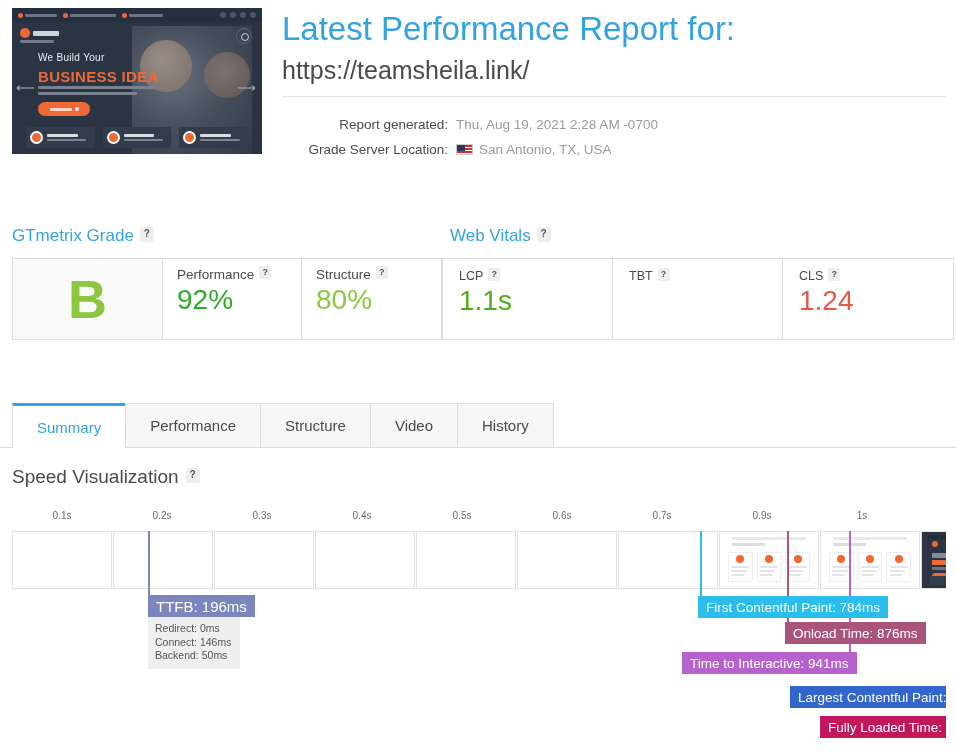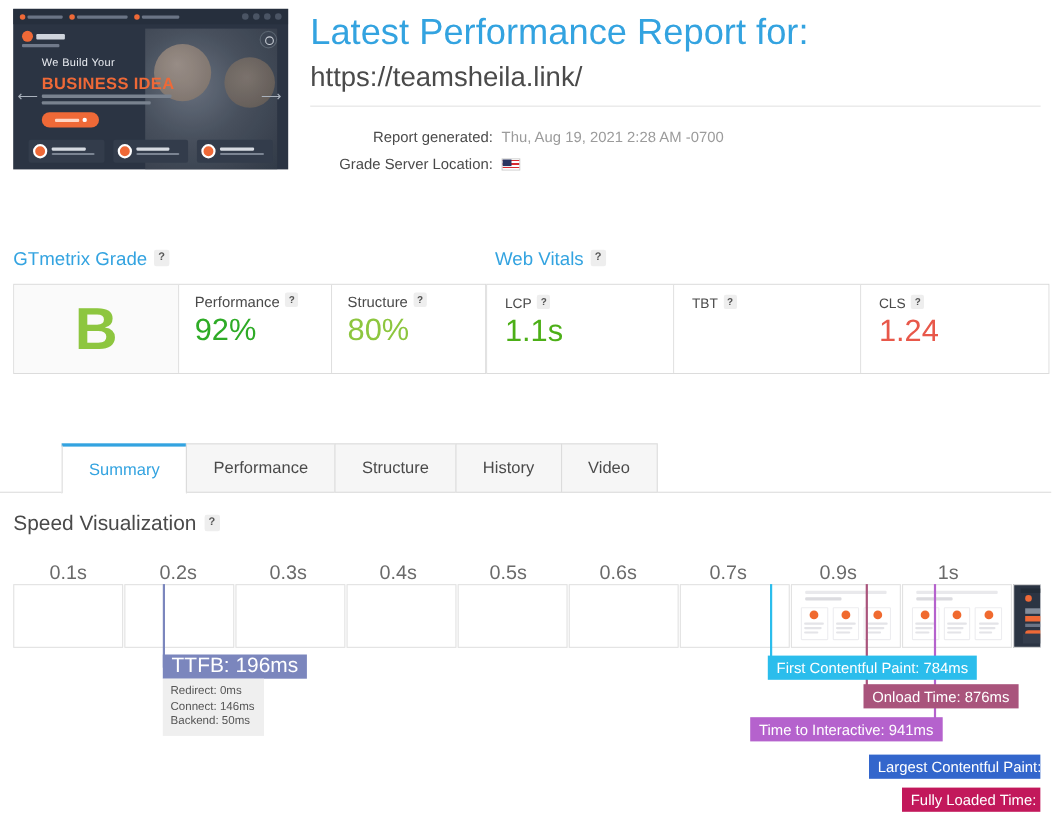--- a/index.html
+++ b/index.html
@@ -117,41 +117,41 @@
   .grade-letter { font-size:54px; line-height:1; color:#8dc63f; font-weight:bold; }
   .cell-kv { width:139px; height:80px; padding:8px 0 0 14px; }
   .kv-k { font-size:13.5px; color:#4a4a4a; display:flex; align-items:center; gap:5px; }
   .kv-v { font-size:28px; line-height:1.15; margin-top:2px; }
   .cell-vital { width:170px; height:80px; padding:10px 0 0 16px; }
   .vital-k { font-size:12.5px; color:#4a4a4a; display:flex; align-items:center; gap:5px; }
   .vital-v { font-size:28px; line-height:1.15; margin-top:2px; }
 
   
   .tabs { position:absolute; left:0; top:403px; width:956px; height:46px; }
-  .tabstrip { position:absolute; left:12px; top:0; display:flex;margin-left:44px; }
+  .tabstrip { position:absolute; left:12px; top:0; display:flex; }
   .tab {
     height:45px; padding:0 24px; display:flex; align-items:center; justify-content:center;
     font-size:15px; color:#4a4a4a; background:#f6f6f6;
     border:1px solid #dcdcdc; border-bottom:1px solid #dcdcdc; margin-right:-1px;
   }
   .tab.active {
     background:#fff; color:#33a3e0; border-top:3px solid #33a3e0;
     border-bottom:1px solid #fff; height:46px; align-items:center;
   }
   .tab-underline { position:absolute; left:0; top:44px; width:956px; height:1px; background:#dcdcdc; }
 
   .sv-title {
     position:absolute; left:12px; top:466px; font-size:19px; color:#4a4a4a;
     display:flex; align-items:center; gap:7px;justify-content:center;
   }
 
   
   .strip-wrap { position:absolute; left:0; top:500px; width:946px; height:254px; overflow:hidden; }
   .ruler { position:absolute; left:0; top:6px; width:946px; height:22px; }
-  .tick { position:absolute; top:4px; font-size:18px; color:#6a6a6a; transform:translateX(-50%); white-space:nowrap; }
+  .tick { position:absolute; top:4px; font-size:10px; color:#6a6a6a; transform:translateX(-50%); white-space:nowrap; }
   .frames { position:absolute; left:12px; top:31px; height:58px; display:flex; }
   .frame { height:58px; border:1px solid #e2e2e2; background:#fff; margin-right:1px; overflow:hidden; position:relative; }
   .thumb-white { background:#fff; }
   .tw-head { position:absolute; left:12%; top:9%; right:12%; height:3px; background:#e9e9ec; border-radius:1px;}
   .tw-head2 { position:absolute; left:12%; top:20%; width:34%; height:2.5px; background:#dcdce0; border-radius:1px;}
   .tw-cards { position:absolute; left:8%; right:8%; top:36%; bottom:10%; display:flex; gap:5%; }
   .tw-card { flex:1; border:1px solid #ededf0; border-radius:1px; position:relative; background:#fff; }
   .tw-dot { position:absolute; left:50%; top:8%; transform:translateX(-50%); width:8px; height:8px; border-radius:50%; background:#f06a2f;}
   .tw-l { position:absolute; left:10%; right:10%; height:2px; background:#e4e4e8; border-radius:1px;}
   .thumb-dark { background:#2b3443; position:relative; }
@@ -170,21 +170,21 @@
   .mlabel {
     position:absolute; height:22px; padding:0 8px; display:flex; align-items:center;
     color:#fff; font-size:13.5px; white-space:nowrap;
   }
   .ttfb-box {
     position:absolute; width:92px; background:#efefef; border:0;
     font-size:10.5px; color:#555; padding:5px 7px 6px 7px; line-height:13.5px;
   }
   .ttfb-head {
     position:absolute; height:22px; padding:0 8px; display:flex; align-items:center;
-    background:#7b86bd; color:#fff; font-size:19px; white-space:nowrap;
+    background:#7b86bd; color:#fff; font-size:15px; white-space:nowrap;
   }
   .scrollbar {
     position:absolute; right:0; top:500px; width:10px; height:254px; background:#fff;
   }
 </style>
 </head>
 <body>
 
 <div class="page">
 
@@ -266,20 +266,21 @@
           <span>Thu, Aug 19, 2021 2:28 AM -0700</span>
         </div>
       </div>
       <div class="meta-row">
         <div class="meta-k">Grade Server Location:</div>
         <div class="meta-v">
           <span class="flag">
             <span class="stripes"></span>
               <span class="canton"></span>
           </span>
+          <span>San Antonio, TX, USA</span>
         </div>
       </div>
     </div>
   </div>
 
   <div class="panel-label" style="left:12px; top:226px;">
     <span>GTmetrix Grade</span>
     <span class="qmark">?</span>
   </div>
   <div class="card-row" style="left:12px; top:258px;">
@@ -328,22 +329,22 @@
       <div class="vital-v" style="color:#e8584a">1.24</div>
     </div>
   </div>
 
   <div class="tabs">
     <div class="tab-underline"></div>
     <div class="tabstrip">
       <div class="tab active">Summary</div>
       <div class="tab">Performance</div>
       <div class="tab">Structure</div>
+      <div class="tab">Video</div>
       <div class="tab">History</div>
-      <div class="tab">Video</div>
     </div>
   </div>
 
   <div class="sv-title">
     <span>Speed Visualization</span>
     <span class="qmark">?</span>
   </div>
 
   <div class="strip-wrap">
 

